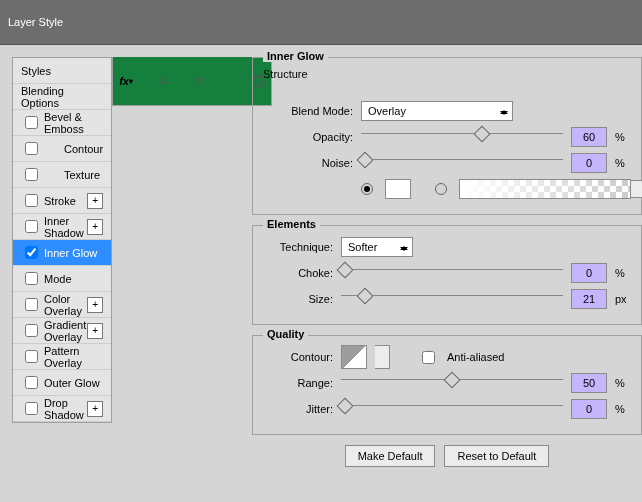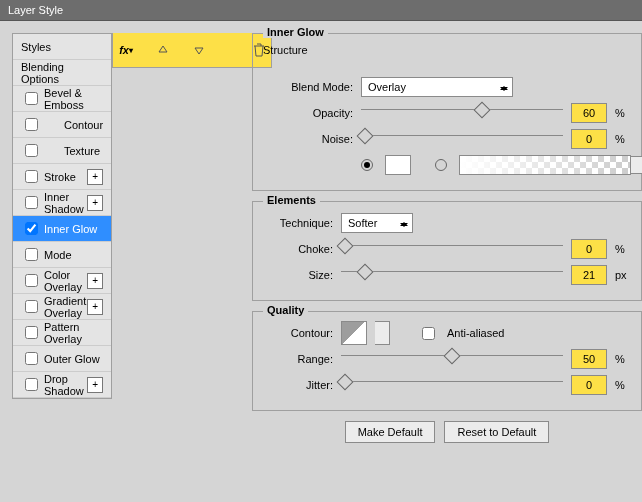--- a/index.html
+++ b/index.html
@@ -1,42 +1,42 @@
 <!DOCTYPE html>
 <html><head>
 <meta charset="utf-8">
 <style>
 html,body{margin:0;padding:0;font-family:"Segoe UI",Tahoma,Arial,sans-serif;font-size:11px;color:#000;background:#d5d5d5}
-.title-bar{background:#6d6d6d;color:#fff;height:20px;line-height:20px;padding:0 8px;font-size:11px;border-bottom:1px solid #555}
+.title-bar{background:#6d6d6d;color:#fff;height:20px;line-height:20px;padding:12px 8px;font-size:11px;border-bottom:1px solid #555}
 .body{display:flex;gap:24px;padding:12px;height:calc(502px - 20px - 24px)}
 .left-col{width:216px;display:flex;flex-direction:row;justify-content:space-between}
 .styles-list{border:1px solid #9f9f9f;background:#fff}
 .style-row{display:flex;align-items:center;height:25px;padding:0 8px;border-bottom:1px solid #ccc;background:#e4e4e4;cursor:pointer;position:relative}
 .style-row.header{justify-content:flex-start}
 .style-row .lbl{flex:1}
 .style-row.indent .lbl{margin-left:20px}
 .style-row.selected{background:#2f8eff;color:#fff}
 .style-row input[type=checkbox]{margin-right:6px}
 .style-row .plus{width:14px;height:14px;border:1px solid #777;background:#fff;display:flex;align-items:center;justify-content:center;font-size:10px;color:#000}
-.left-footer{border:1px solid #9f9f9f;border-top:none;background:#fde047;height:24px;display:flex;align-items:center;padding:5px 6px;gap:24px}
+.left-footer{border:1px solid #9f9f9f;border-top:none;background:#15803d;height:24px;display:flex;align-items:center;padding:12px 6px;gap:24px}
 .left-footer .spacer{flex:1}
 .ico{display:inline-flex;align-items:center;justify-content:center}
 .right-col{flex:1}
 .fieldset{border:1px solid #9f9f9f;padding:8px 10px 12px;position:relative;margin:0 0 10px}
 .fieldset>.legend{position:absolute;top:-8px;left:10px;background:#d5d5d5;padding:0 4px;font-weight:bold}
 .sub-legend{font-weight:normal;margin:2px 0 18px}
 .row{display:flex;align-items:center;height:26px;gap:8px}
 .row .lbl{width:90px;text-align:right}
 .row .lbl-sm{width:70px;text-align:right}
 .select{height:18px;border:1px solid #8a8a8a;background:#fff;display:flex;align-items:center;padding:0 4px 0 6px;gap:6px}
 .select .caret::before{content:"";border-left:4px solid transparent;border-right:4px solid transparent;border-bottom:4px solid #000;display:inline-block;margin-bottom:1px}
 .select .caret::after{content:"";border-left:4px solid transparent;border-right:4px solid transparent;border-top:4px solid #000;display:inline-block;margin-left:-8px;margin-top:1px}
 .slider{flex:1;height:14px;position:relative;border-top:1px solid #888;margin-top:6px}
 .slider .thumb{position:absolute;top:-6px;width:10px;height:10px;background:#d5d5d5;border:1px solid #666;transform:translateX(-50%) rotate(45deg)}
-.numbox{width:34px;height:18px;border:1px solid #8a8a8a;background:#fde047;text-align:center;line-height:18px}
+.numbox{width:34px;height:18px;border:1px solid #8a8a8a;background:#c4b5fd;text-align:center;line-height:18px}
 .unit{width:16px}
 .swatch{width:24px;height:18px;border:1px solid #8a8a8a;background:#fff}
 .radio{appearance:none;width:12px;height:12px;border:1px solid #666;border-radius:50%;position:relative;margin:0 4px 0 0;cursor:pointer}
 .radio:checked::after{content:"";position:absolute;inset:2px;border-radius:50%;background:#000}
 .gradient-swatch{width:170px;height:18px;border:1px solid #8a8a8a;background:repeating-conic-gradient(#ccc 0 25%,#fff 0 50%) 0 0/12px 12px}
 .gradient-swatch::after{content:"";display:block;height:100%;background:linear-gradient(to right,#fff,rgba(255,255,255,0))}
 .btn{height:20px;border:1px solid #8a8a8a;background:#ececec;padding:0 12px;display:inline-flex;align-items:center;cursor:pointer}
 .footer-btns{display:flex;gap:9px;justify-content:center;margin-top:4px}
 .contour-swatch{width:24px;height:22px;border:1px solid #8a8a8a;background:linear-gradient(135deg,#9d9d9d 50%,#fff 50%)}
 .chk{margin-right:4px}

